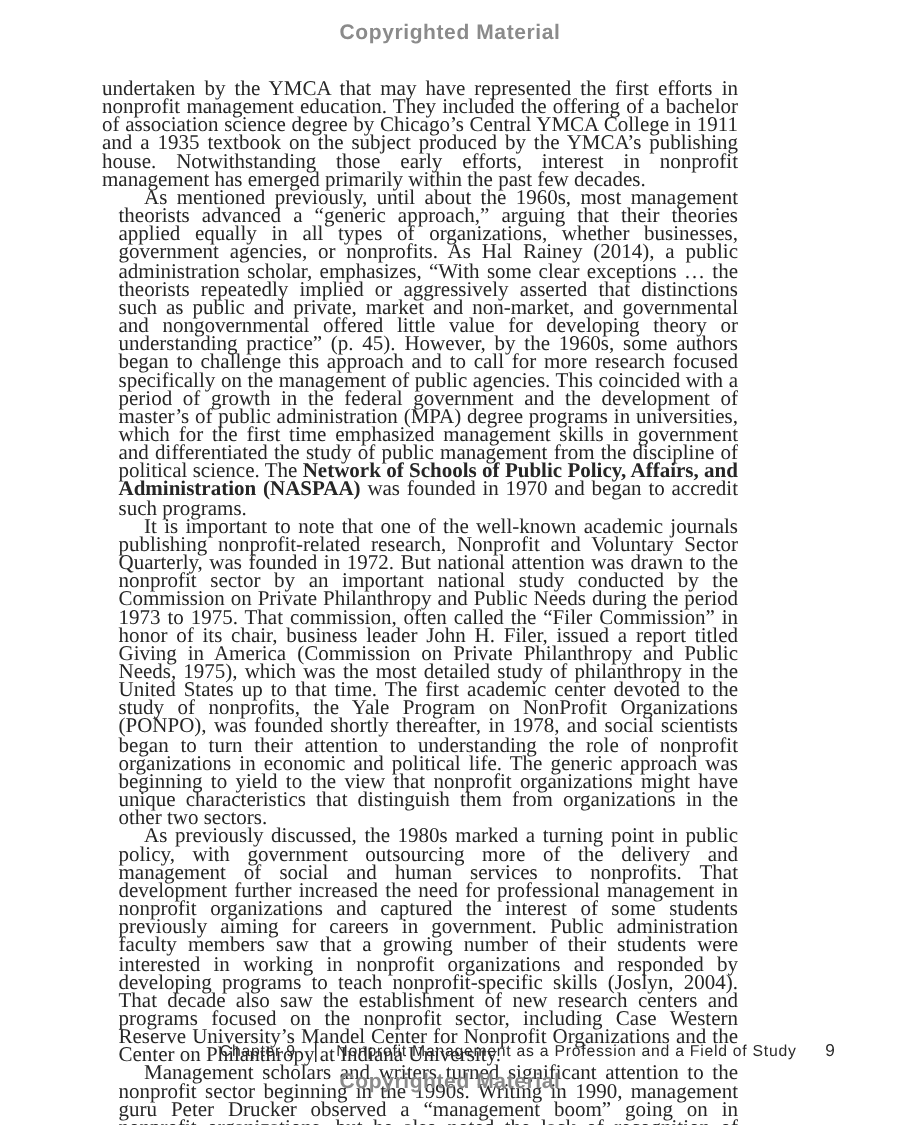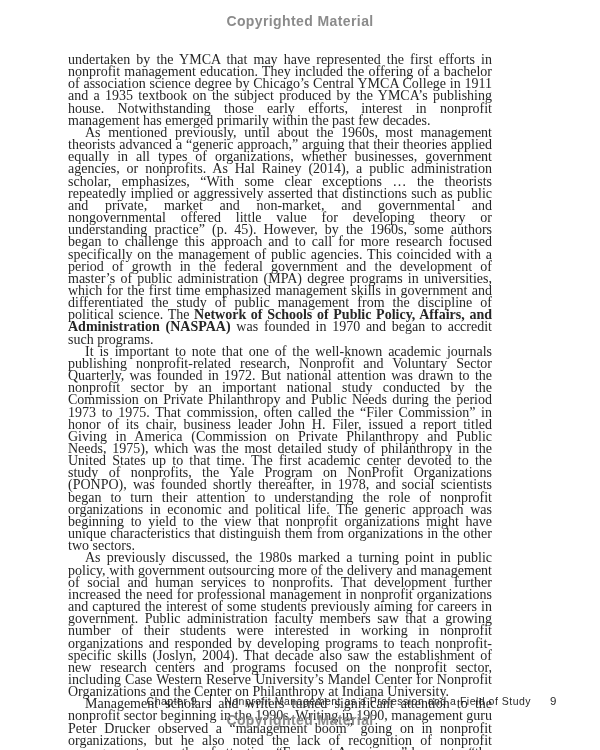--- a/index.html
+++ b/index.html
@@ -36,21 +36,21 @@
     font-size: 14px;
     line-height: 12.15px;
     color: #262626;
     text-align: justify;
     text-justify: inter-word;
   }
   .body-text p {
     margin: 0;
     padding: 0;
   }
-  .body-text p.indent { text-indent: 17px; }
+  .body-text p.indent { text-indent: 17px; margin-left: 11px; }
   .b { font-weight: bold; }
   .i { }
   .footer {
     position: absolute;
     right: 43px;
     top: 694px;
     display: flex;
     align-items: center;
     font-family: "Liberation Sans", sans-serif;
     font-size: 10.5px;

